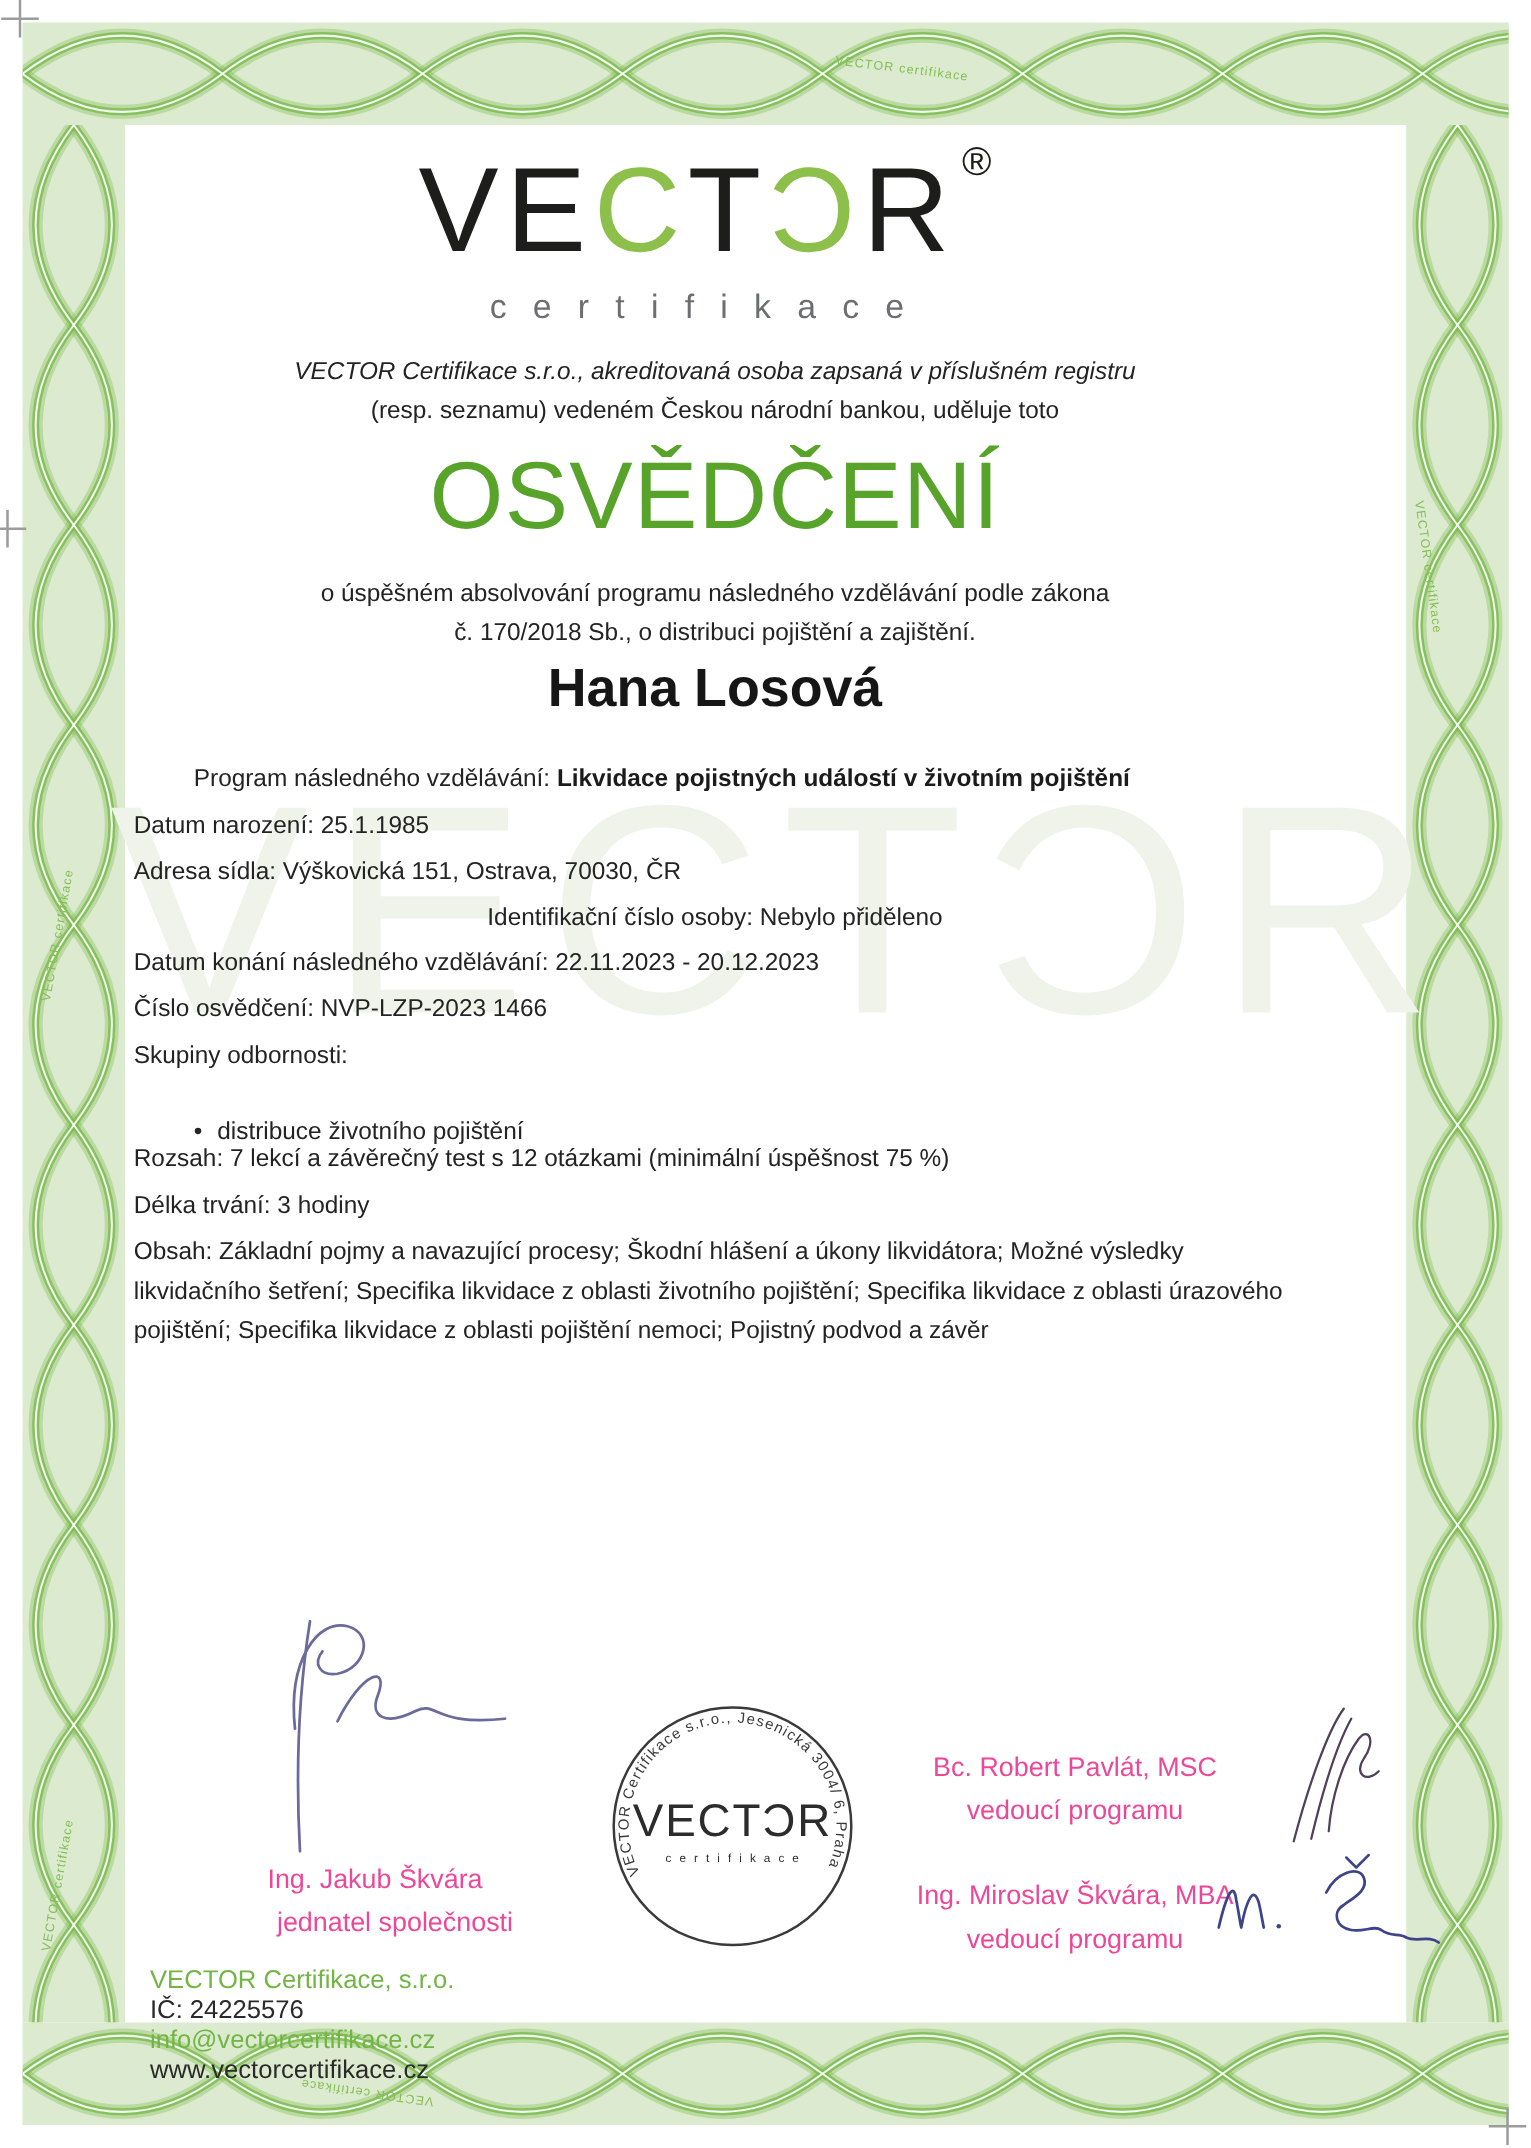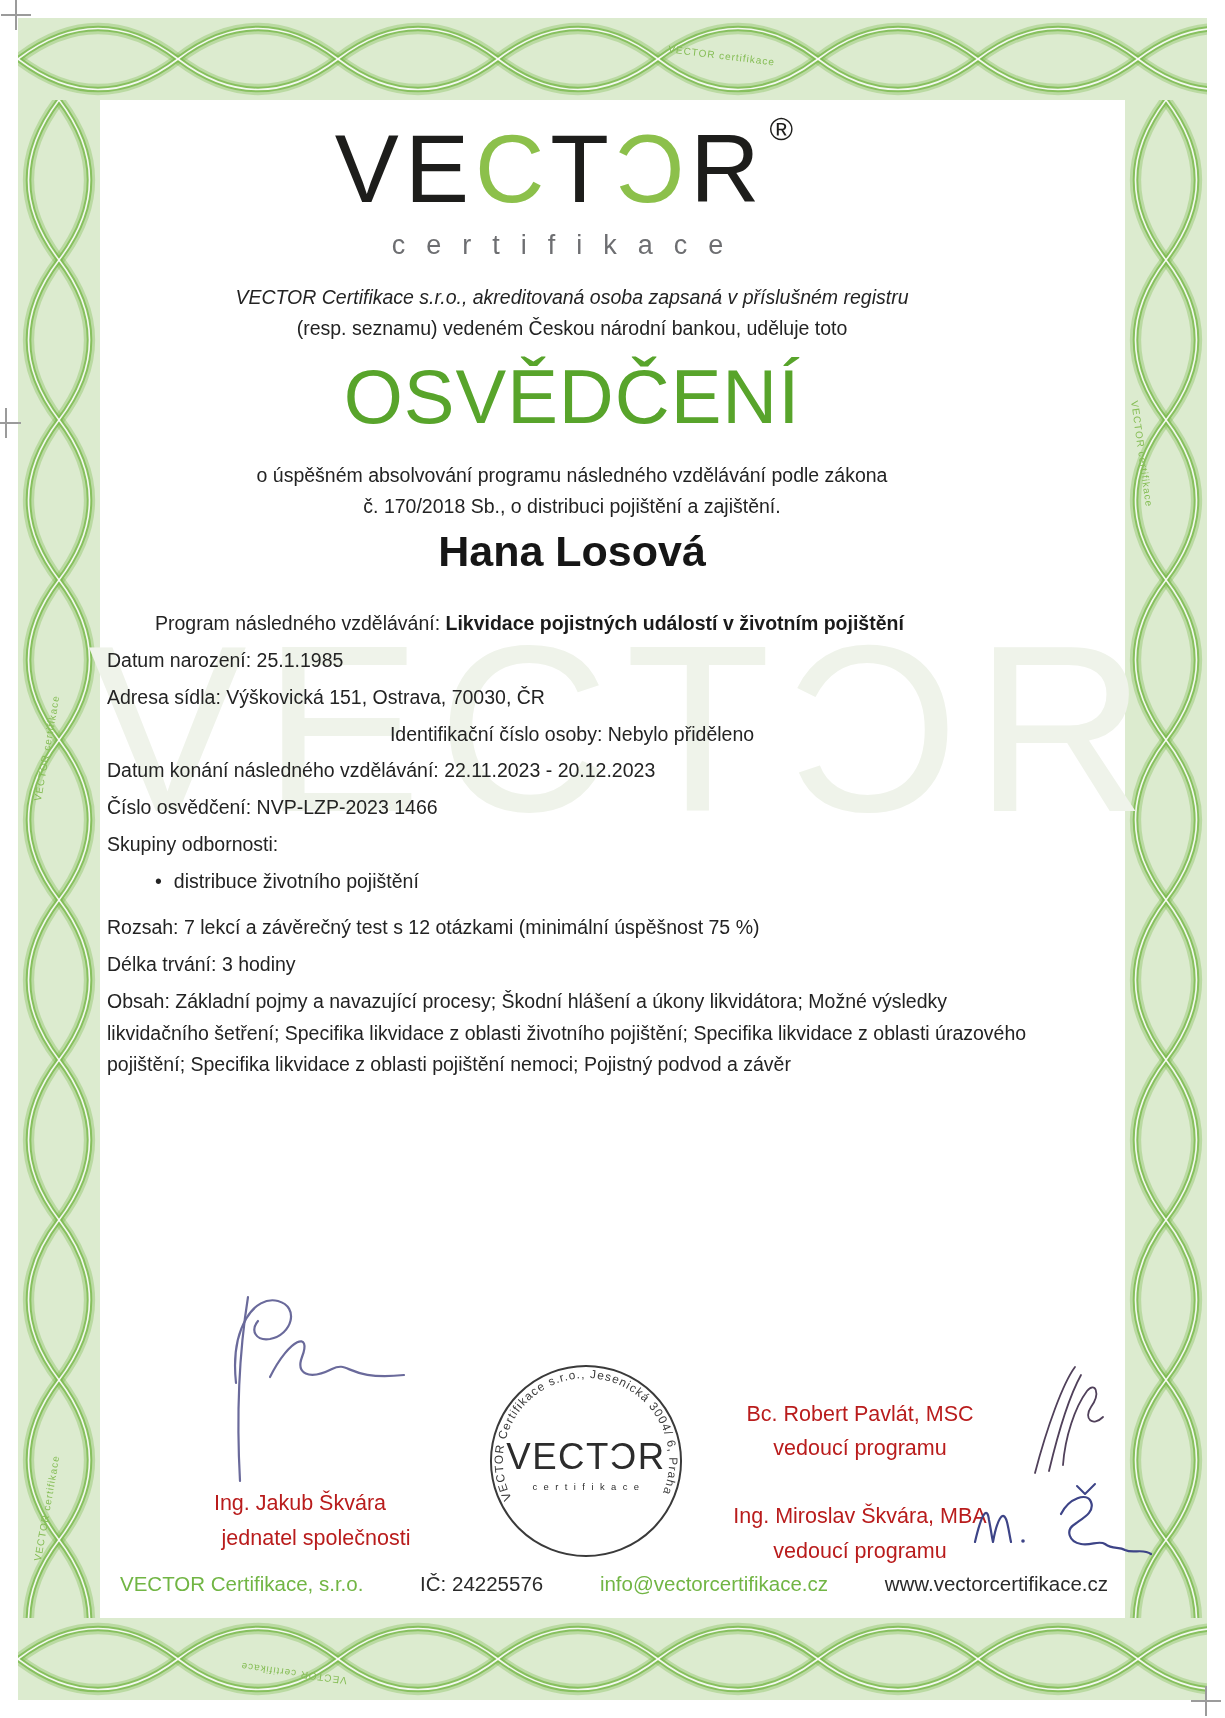--- a/index.html
+++ b/index.html
@@ -39,31 +39,31 @@
   .logo-main .reg{font-size:32px;vertical-align:top;position:relative;top:-4px;left:4px;color:#1d1d1b;letter-spacing:0;}
   .logo-sub{font-size:27px;letter-spacing:21px;color:#6d6e71;margin-top:8px;padding-left:12px;white-space:nowrap;}
   
   .abs{position:absolute;left:107px;width:930px;z-index:2;}
   .center{text-align:center;}
   .body-text{font-size:19.5px;line-height:31px;color:#232323;}
   .nowrap{white-space:nowrap;}
   .cert-title{font-size:76px;color:#58a42b;letter-spacing:1px;line-height:1.1;}
   .recipient{font-size:43px;font-weight:bold;color:#161616;line-height:1.1;}
   .bv{font-weight:bold;color:#1b1b1b;}
-  .bullet-row{padding-left:48px;}
+  .bullet-row{padding-left:48px;margin-top:24px;}
   .bullet-dot{margin-right:12px;}
   
   .sig{position:absolute;z-index:2;}
   .sig path{fill:none;stroke-linecap:round;stroke-linejoin:round;}
-  .sign-name{position:absolute;z-index:2;font-size:21.5px;color:#b91c1c;text-align:center;line-height:33px;}
+  .sign-name{position:absolute;z-index:2;font-size:21.5px;color:#ec4899;text-align:center;line-height:33px;}
   .stamp{position:absolute;left:487px;top:1362px;width:198px;height:198px;z-index:2;}
   .footer{
     position:absolute;left:120px;top:1572px;width:988px;z-index:2;
     display:flex;justify-content:space-between;align-items:baseline;
-    font-size:20.5px;white-space:nowrap;
+    font-size:20.5px;white-space:nowrap;flex-direction:column;
   }
   .green-text{color:#71b544;}
   .dark-text{color:#2a2a2a;}
 </style>
 </head>
 <body>
 
 <div class="page">
 
   <div class="band band-top">

